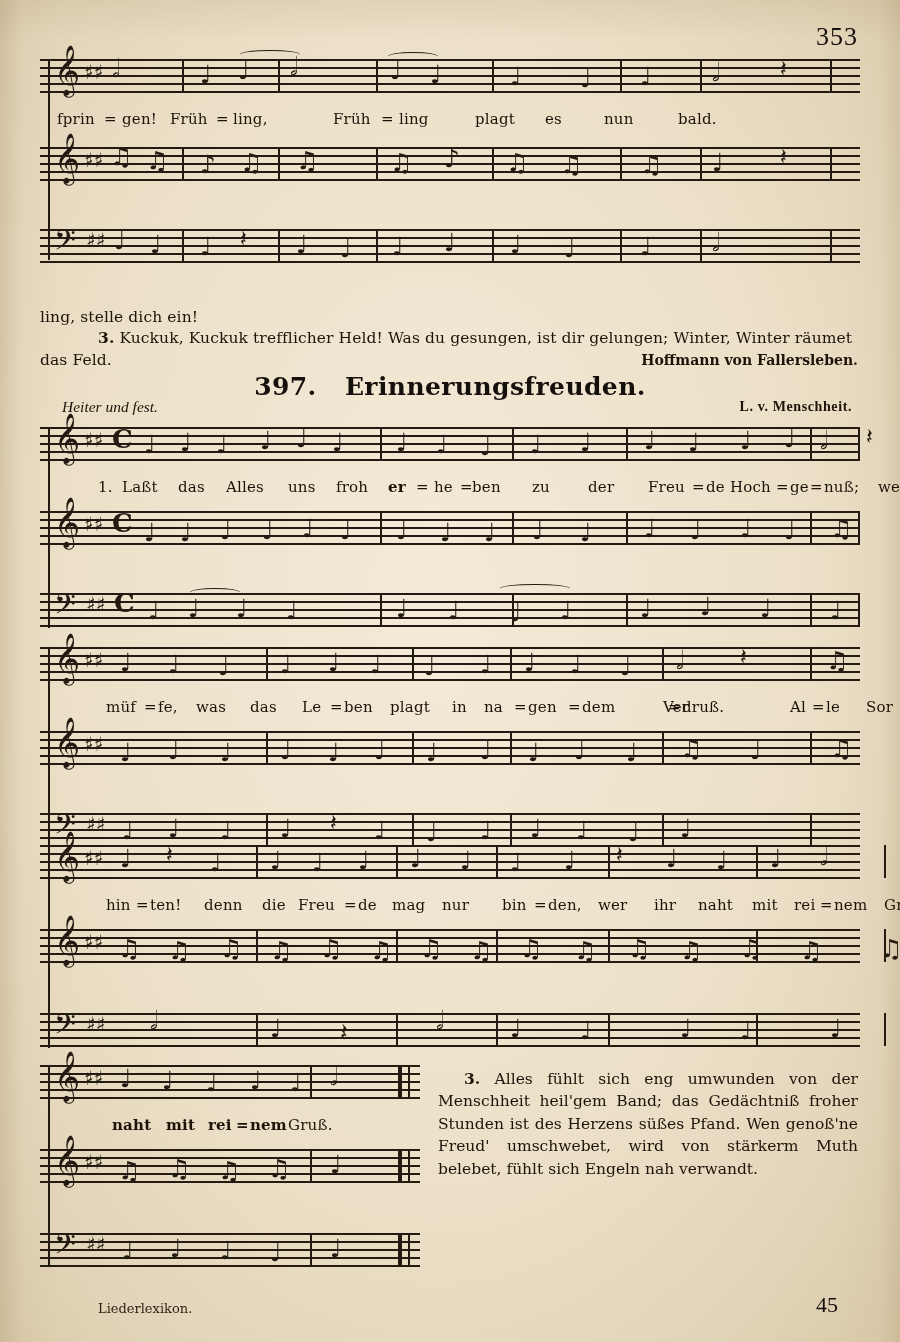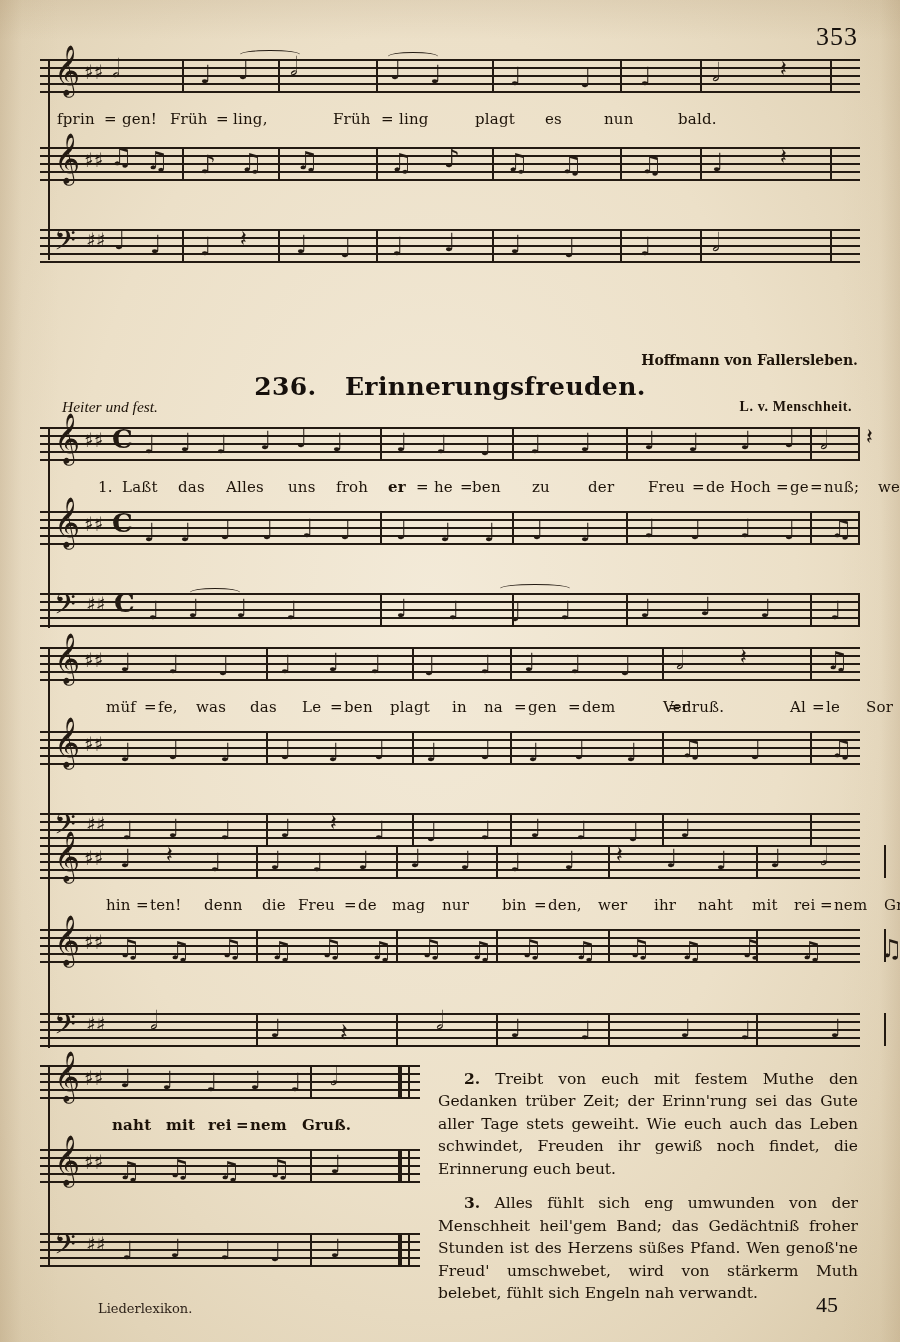--- a/index.html
+++ b/index.html
@@ -322,24 +322,31 @@
       <div class="barline" style="left:142px;"></div>
       <div class="barline" style="left:238px;"></div>
       <div class="barline" style="left:336px;"></div>
       <div class="barline" style="left:452px;"></div>
       <div class="barline" style="left:580px;"></div>
       <div class="barline" style="left:660px;"></div>
       <div class="barline" style="left:790px;"></div>
     </div>
   </div>
 
+  <div class="verse" style="left:40px; top:306px; width:820px;">
+    <span>ling, stelle dich ein!</span>
+  </div>
+  <div class="verse" style="left:40px; top:327px; width:830px;">
+    <span class="num" style="margin-left:58px;">3.</span>
+    <span>Kuckuk, Kuckuk trefflicher Held! Was du gesungen, ist dir gelungen; Winter, Winter räumet das Feld.</span>
+  </div>
   <div class="attrib" style="right:42px; top:352px;">Hoffmann von Fallersleben.</div>
 
   <div class="song-title" style="top:372px;">
-    <span>236.</span>
+    <span>397.</span>
     <span style="display:inline-block; width:10px;"></span>
     <span>Erinnerungsfreuden.</span>
   </div>
   <div class="tempo" style="left:62px; top:398px;">Heiter und fest.</div>
   <div class="composer" style="right:48px; top:399px;">L. v. Menschheit.</div>
 
   <div class="system" style="top:420px;">
     <div class="sysline" style="top:8px; height:200px;"></div>
 
     <div class="staff" style="position:relative; height:58px;">
@@ -744,21 +751,21 @@
       <div class="barline" style="left:358px; width:4px;"></div>
       <div class="barline" style="left:368px; width:2px;"></div>
     </div>
 
     <div style="position:relative; height:24px;">
       <span class="lyric" style="left:72px; font-weight:bold;">naht</span>
       <span class="lyric" style="left:126px; font-weight:bold;">mit</span>
       <span class="lyric" style="left:168px; font-weight:bold;">rei</span>
       <span class="lyric" style="left:196px; font-weight:bold;">=</span>
       <span class="lyric" style="left:210px; font-weight:bold;">nem</span>
-      <span class="lyric" style="left:262px; font-weight:bold;">Gruß.</span>
+      <span class="lyric" style="left:248px; font-weight:normal;">Gruß.</span>
     </div>
 
     <div class="staff" style="position:relative; height:56px; margin-top:2px; width:380px;">
       <div class="lines" style="right:auto; width:380px;">
           <i></i>
           <i></i>
           <i></i>
           <i></i>
           <i></i>
         </div>
@@ -790,24 +797,20 @@
       <span class="note" style="left:230px; top:14px;">♩</span>
       <span class="note" style="left:290px; top:10px;">♩</span>
       <div class="barline" style="left:270px; height:33px;"></div>
       <div class="barline" style="left:358px; width:4px;"></div>
       <div class="barline" style="left:368px; width:2px;"></div>
     </div>
   </div>
 
   <div class="sidecol" style="left:438px; top:1068px;">
     <p>
-      <span class="ind"></span><span style="font-weight:bold;">2.</span>
-      <span>Treibt von euch mit festem Muthe den Gedanken trüber Zeit; der Erinn'rung sei das Gute aller Tage stets geweiht. Wie euch auch das Leben schwindet, Freuden ihr gewiß noch findet, die Erinnerung euch beut.</span>
-    </p>
-    <p>
       <span class="ind"></span><span style="font-weight:bold;">3.</span>
       <span>Alles fühlt sich eng umwunden von der Menschheit heil'gem Band; das Gedächtniß froher Stunden ist des Herzens süßes Pfand. Wen genoß'ne Freud' umschwebet, wird von stärkerm Muth belebet, fühlt sich Engeln nah verwandt.</span>
     </p>
   </div>
 
   <div class="footer-note">Liederlexikon.</div>
   <div class="bottom-page-number">45</div>
 </div>
 
 </body></html>

